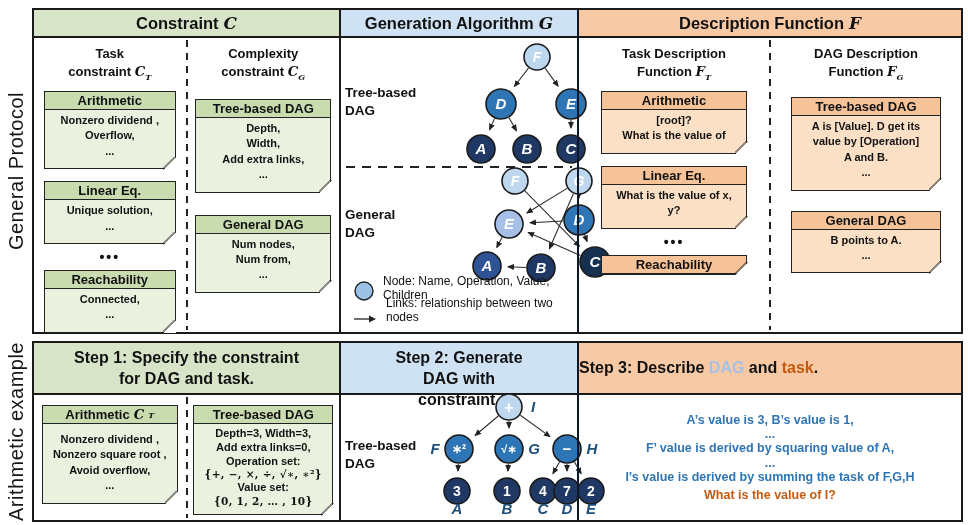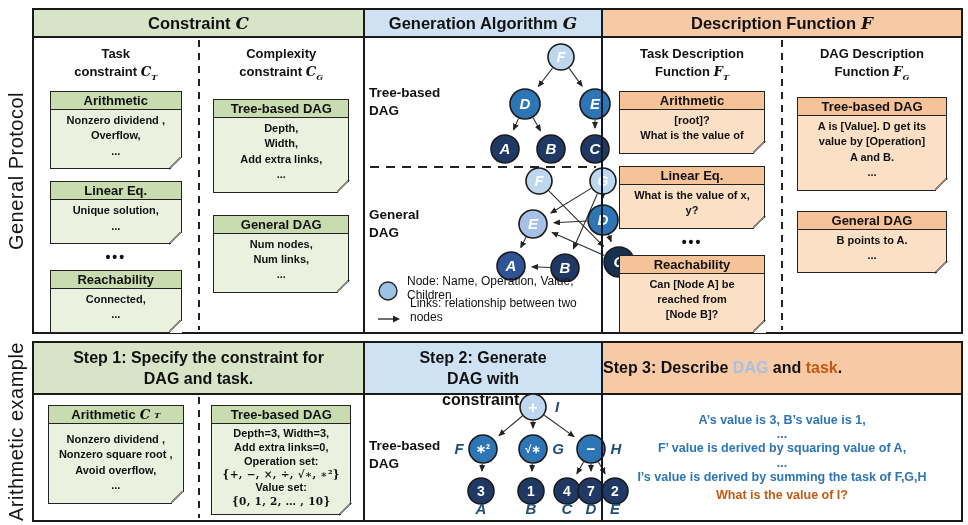--- a/index.html
+++ b/index.html
@@ -18,21 +18,21 @@
   .rowlabel span{writing-mode:vertical-rl;transform:rotate(180deg);white-space:nowrap;
     font-size:20px;color:#161616;letter-spacing:.5px}
   .rl-top{top:8px;height:326px}
   .rl-bottom{top:341px;height:181px}
 
   .box{position:absolute;left:32px;width:931px;border:2.5px solid #1a1a1a;background:#fff;display:flex}
   .top-box{top:8px;height:326px}
   .bottom-box{top:341px;height:181px}
 
   .col{display:flex;flex-direction:column;min-width:0}
-  .w1{width:329px}
+  .w1{width:305px}
   .w2{width:238px;border-left:2px solid #1a1a1a}
   .w3{flex:1;border-left:2px solid #0f172a}
 
   .colhead{display:flex;align-items:center;justify-content:center;gap:5px;
     font-weight:bold;font-size:16.5px;border-bottom:2px solid #1a1a1a;flex:none}
   .h-sm{height:28px}
   .h-tall{height:52px;text-align:center;line-height:1.3;font-size:16px;display:block;
     padding-top:5px}
   .green{background:var(--c-green-h)} .blue{background:var(--c-blue-h)} .orange{background:var(--c-orange-h)}
 
@@ -151,21 +151,21 @@
               <div>Width,</div>
               <div>Add extra links,</div>
               <div>...</div>
             </div>
             <i class="fold"></i>
           </div>
           <div class="note n-136" style="margin-top:16px">
             <div class="nt">General DAG</div>
             <div class="nbody">
               <div>Num nodes,</div>
-              <div>Num links,</div>
+              <div>Num from,</div>
               <div>...</div>
             </div>
             <i class="fold"></i>
           </div>
         </div>
       </div>
     </div>
 
     <div class="col w2">
       <div class="colhead h-sm blue">
@@ -282,25 +282,20 @@
             <div class="nt">Linear Eq.</div>
             <div class="nbody">
               <div>What is the value of x,</div>
               <div>y?</div>
             </div>
             <i class="fold"></i>
           </div>
           <div class="dots">•••</div>
           <div class="note orange-note n-146">
             <div class="nt">Reachability</div>
-            <div class="nbody">
-              <div>Can [Node A] be</div>
-              <div>reached from</div>
-              <div>[Node B]?</div>
-            </div>
             <i class="fold"></i>
           </div>
         </div>
         <div class="dashv"></div>
         <div class="subcol">
           <div class="subhead">
             <div>DAG Description</div>
             <div>
               <span>Function</span>
               <span class="scr">F</span><sub class="scrsub scr">G</sub>

